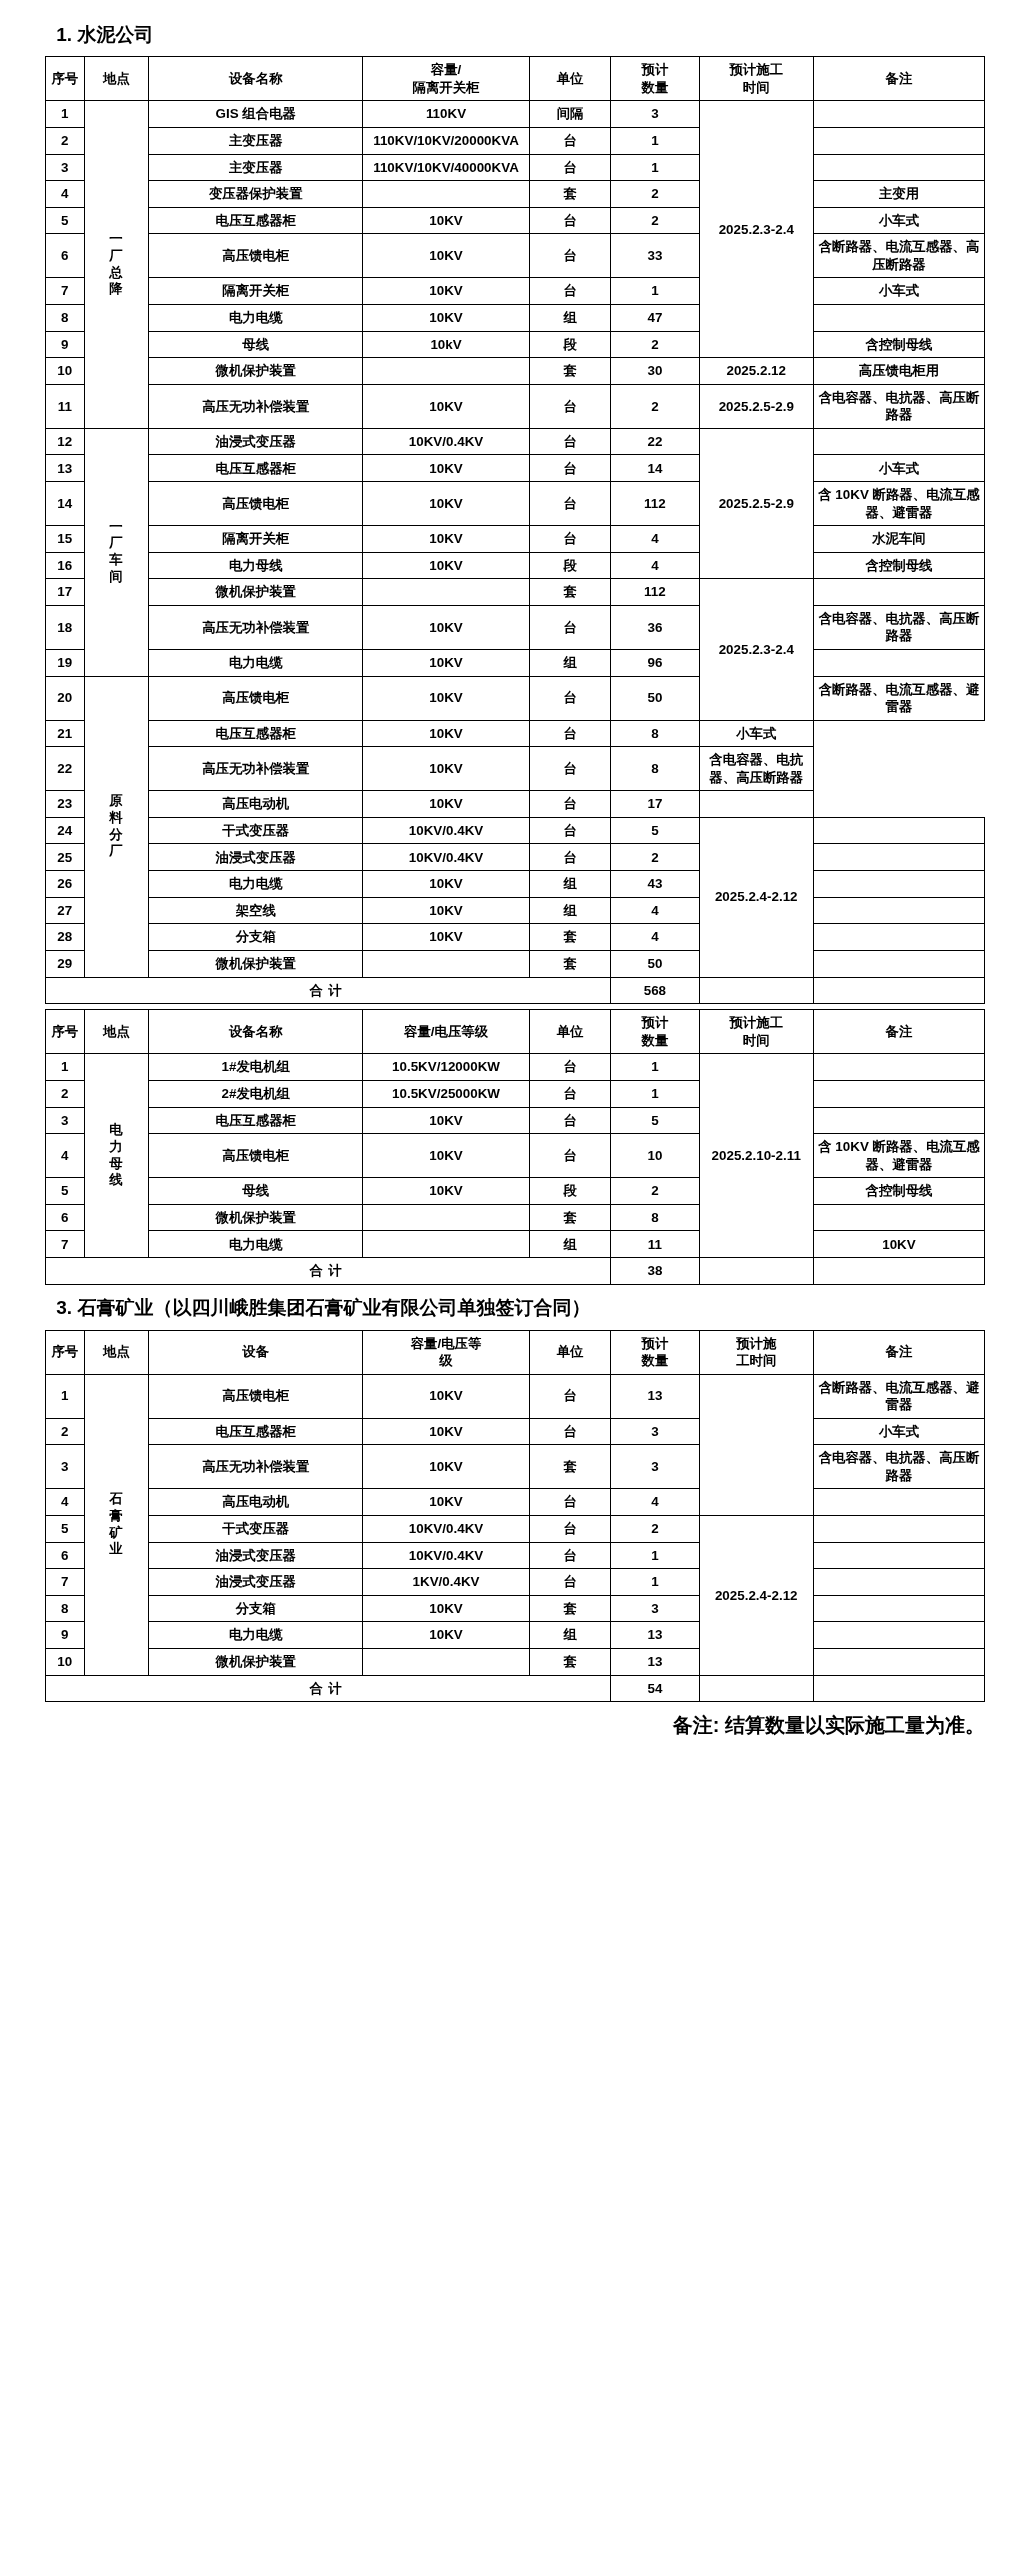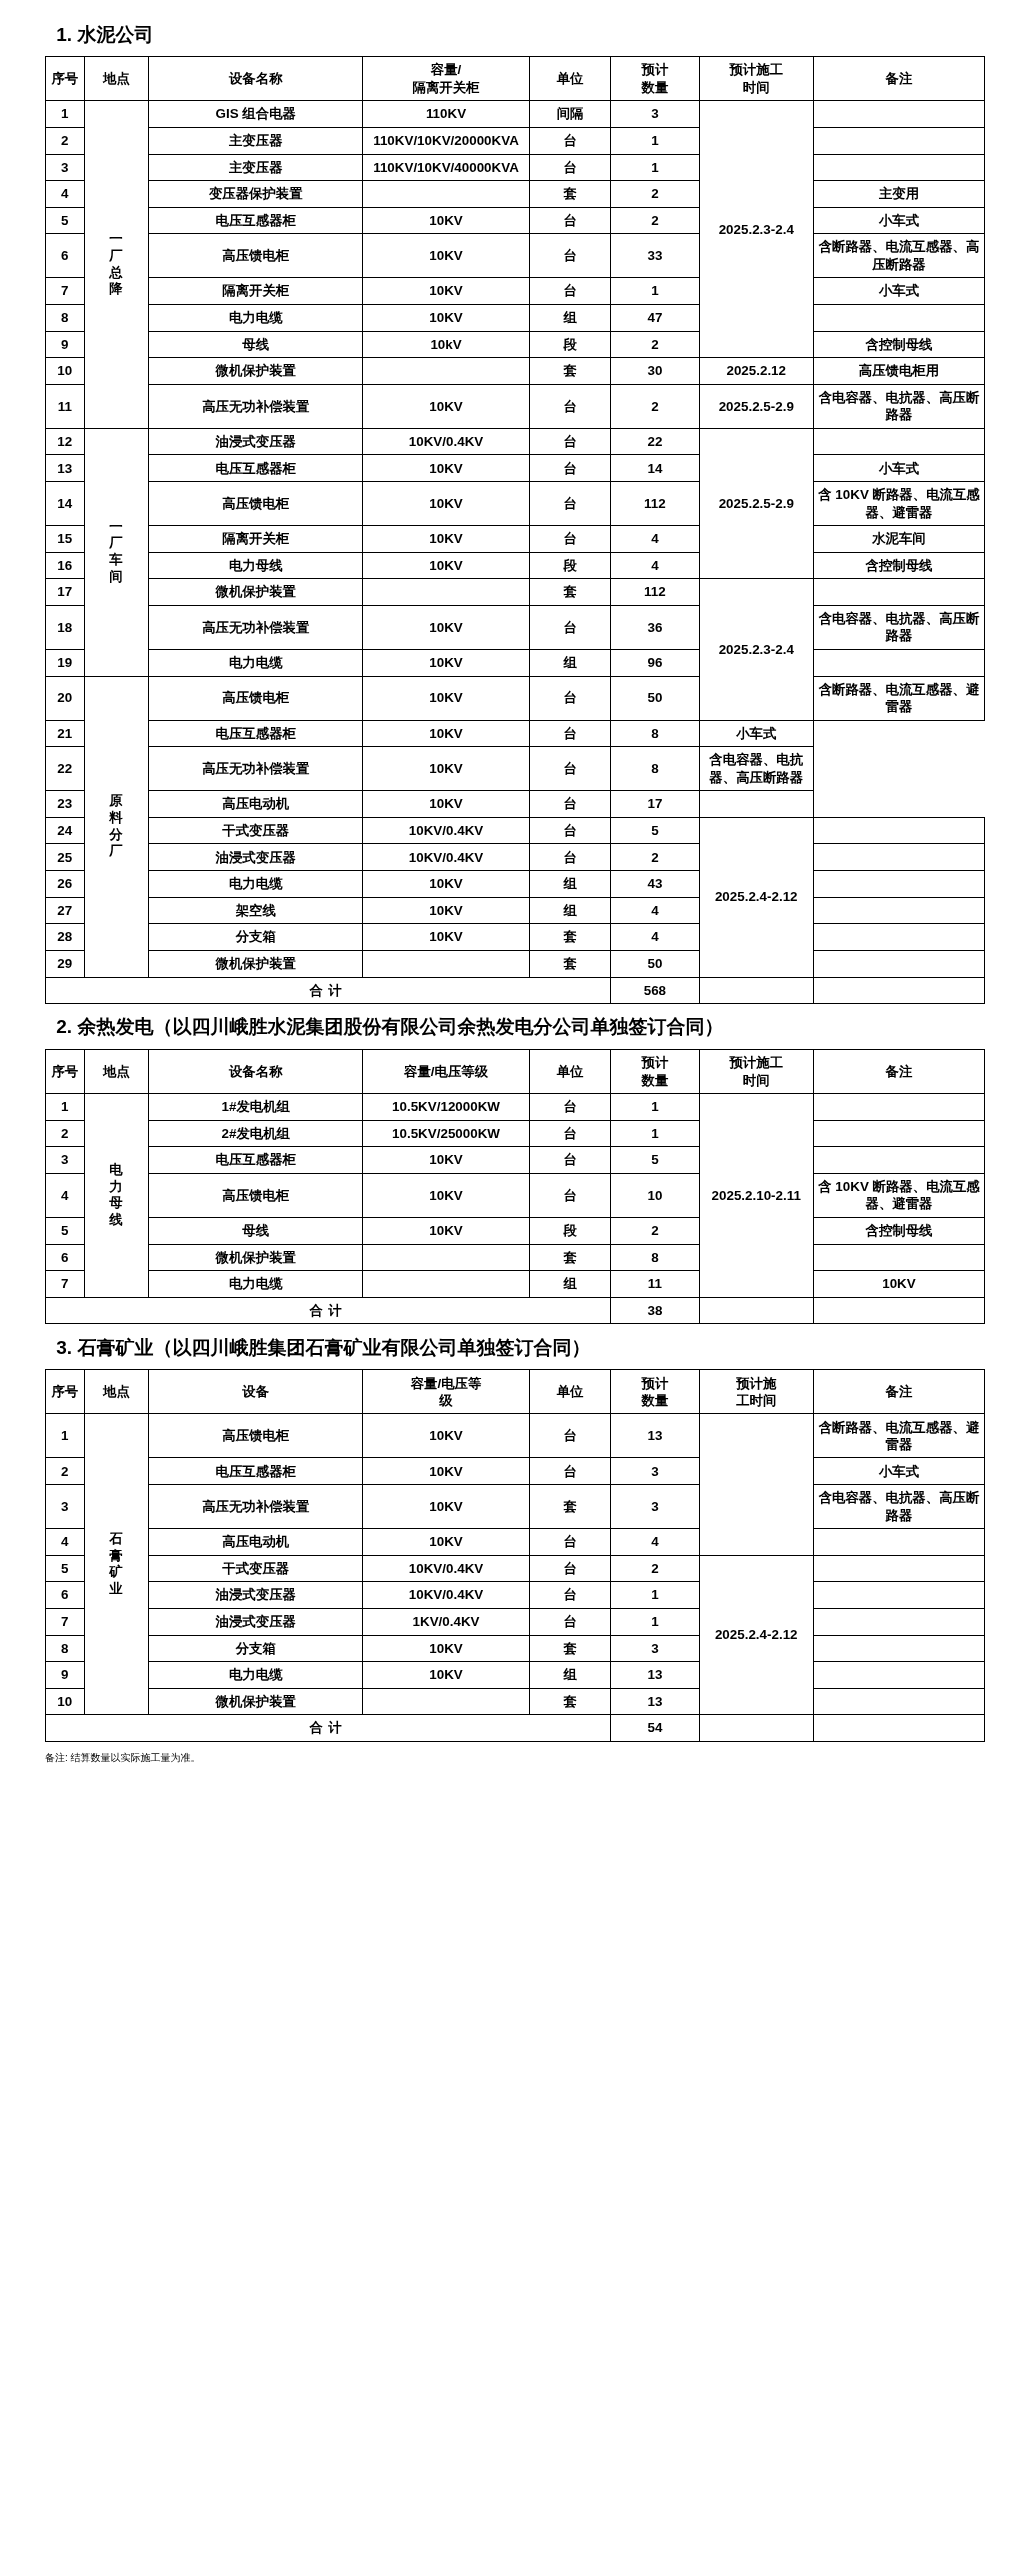--- a/index.html
+++ b/index.html
@@ -57,24 +57,24 @@
     line-height: 1.25;
     word-break: break-all;
     white-space: normal;
   }
   td.total-label {
     font-size: 13.4px;
     font-weight: bold;
     letter-spacing: 5.2px;
   }
   .note {
-    font-size: 10px;
-    font-weight: normal;
+    font-size: 20px;
+    font-weight: bold;
     margin: 8.2px 0 0 0;
-    text-align: left;
+    text-align: right;
     line-height: 1.5;
   }
   .blank {
     
   }
   .tbl-wrap { margin-bottom: 5.2px; }
 </style>
 </head>
 <body>
 
@@ -390,21 +390,20 @@
       <tr>
         <td class="total-label" colspan="5">合计</td>
         <td>568</td>
         <td class="blank"></td>
         <td class="blank"></td>
       </tr>
     </tbody>
   </table>
   </div>
 
-  <div class="section-title">2. 余热发电（以四川峨胜水泥集团股份有限公司余热发电分公司单独签订合同）</div>
 
   <div class="tbl-wrap">
   <table class="grid">
     <colgroup>
       <col style="width:28px">
       <col style="width:47px">
       <col style="width:155px">
       <col style="width:121px">
       <col style="width:59px">
       <col style="width:64px">

